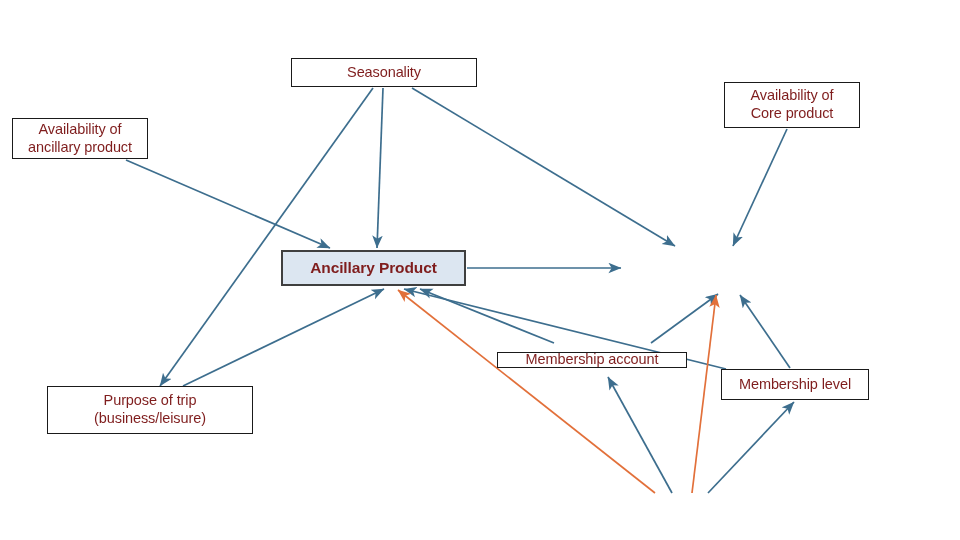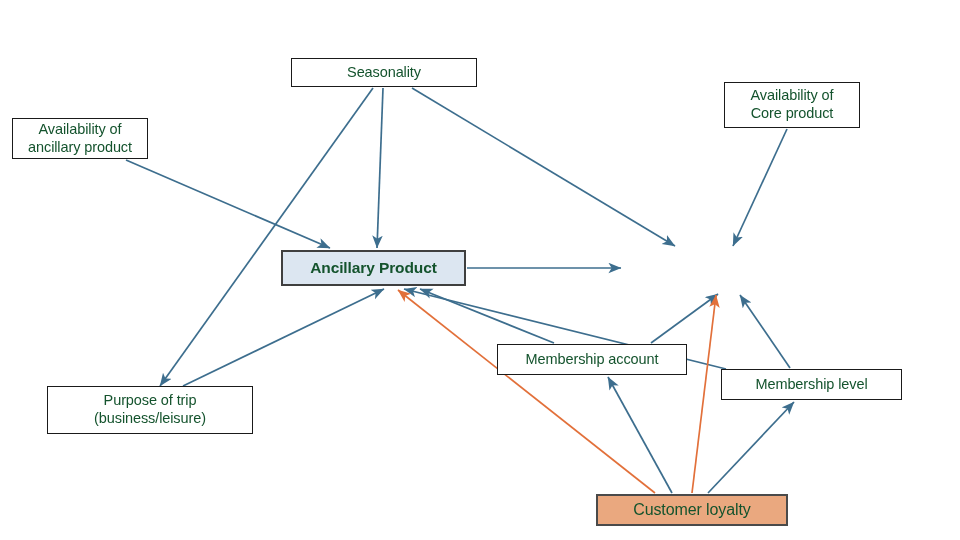--- a/index.html
+++ b/index.html
@@ -25,21 +25,21 @@
   }
   .node {
     position: absolute;
     box-sizing: border-box;
     display: flex;
     align-items: center;
     justify-content: center;
     text-align: center;
     border: 1.5px solid #1a1a1a;
     background: #ffffff;
-    color: #14532d;
+    color: #7f1d1d;
     font-size: 14.5px;
     line-height: 1.22;
     letter-spacing: -0.1px;
     z-index: 3;
   }
   .node.emphasis {
     background: #dce6f1;
     border: 2.5px solid #3f3f3f;
     font-weight: bold;
     font-size: 15.5px;
@@ -94,26 +94,23 @@
     <span class="label">Availability of
 ancillary product</span>
   </div>
   <div class="node" style="left: 724px; top: 82px; width: 136px; height: 46px;">
     <span class="label">Availability of
 Core product</span>
   </div>
   <div class="node emphasis" style="left: 281px; top: 250px; width: 185px; height: 36px;">
     <span class="label">Ancillary Product</span>
   </div>
-  <div class="node" style="left: 497px; top: 344px; width: 190px; height: 31px; text-align: center;">
+  <div class="node" style="left: 497px; top: 352px; width: 190px; height: 16px; text-align: center;">
     <span class="label">Membership account</span>
   </div>
-  <div class="node" style="left: 721px; top: 369px; width: 181px; height: 31px;">
+  <div class="node" style="left: 721px; top: 369px; width: 148px; height: 31px;">
     <span class="label">Membership level</span>
   </div>
   <div class="node" style="left: 47px; top: 386px; width: 206px; height: 48px;">
     <span class="label">Purpose of trip
 (business/leisure)</span>
   </div>
-  <div class="node highlight" style="left: 596px; top: 494px; width: 192px; height: 32px;">
-    <span class="label">Customer loyalty</span>
-  </div>
 </div>
 
 </body></html>

